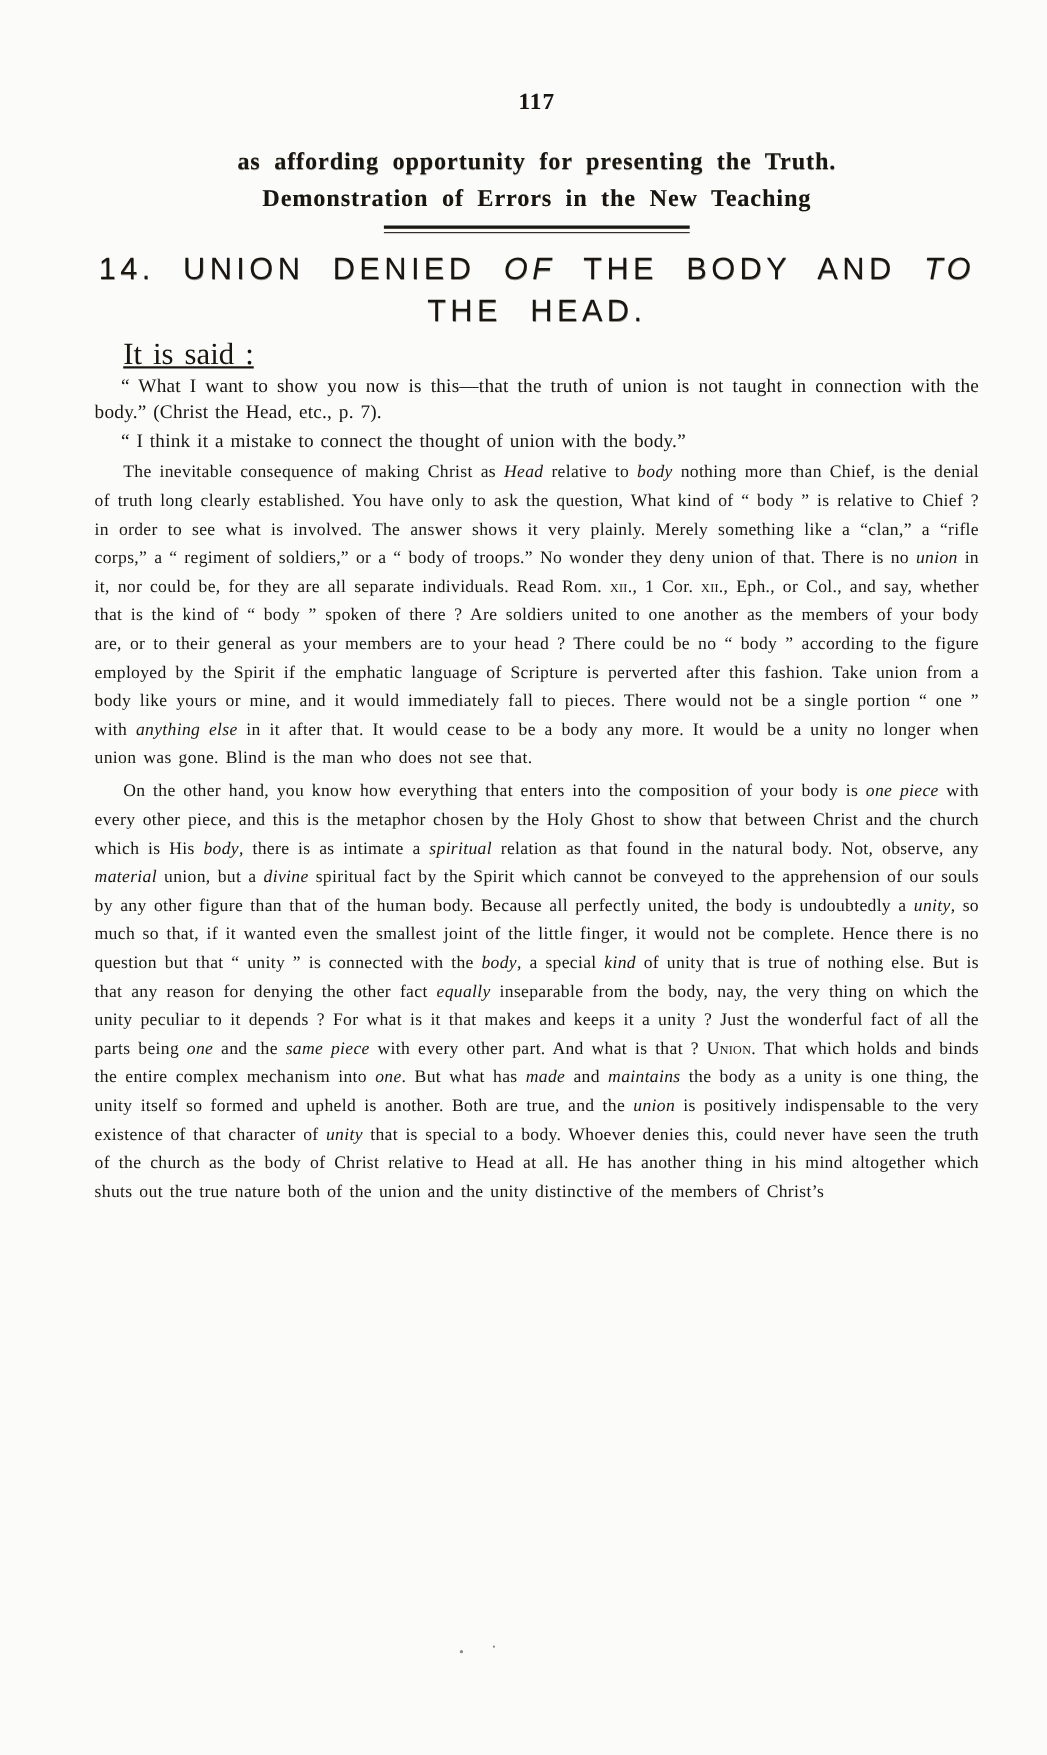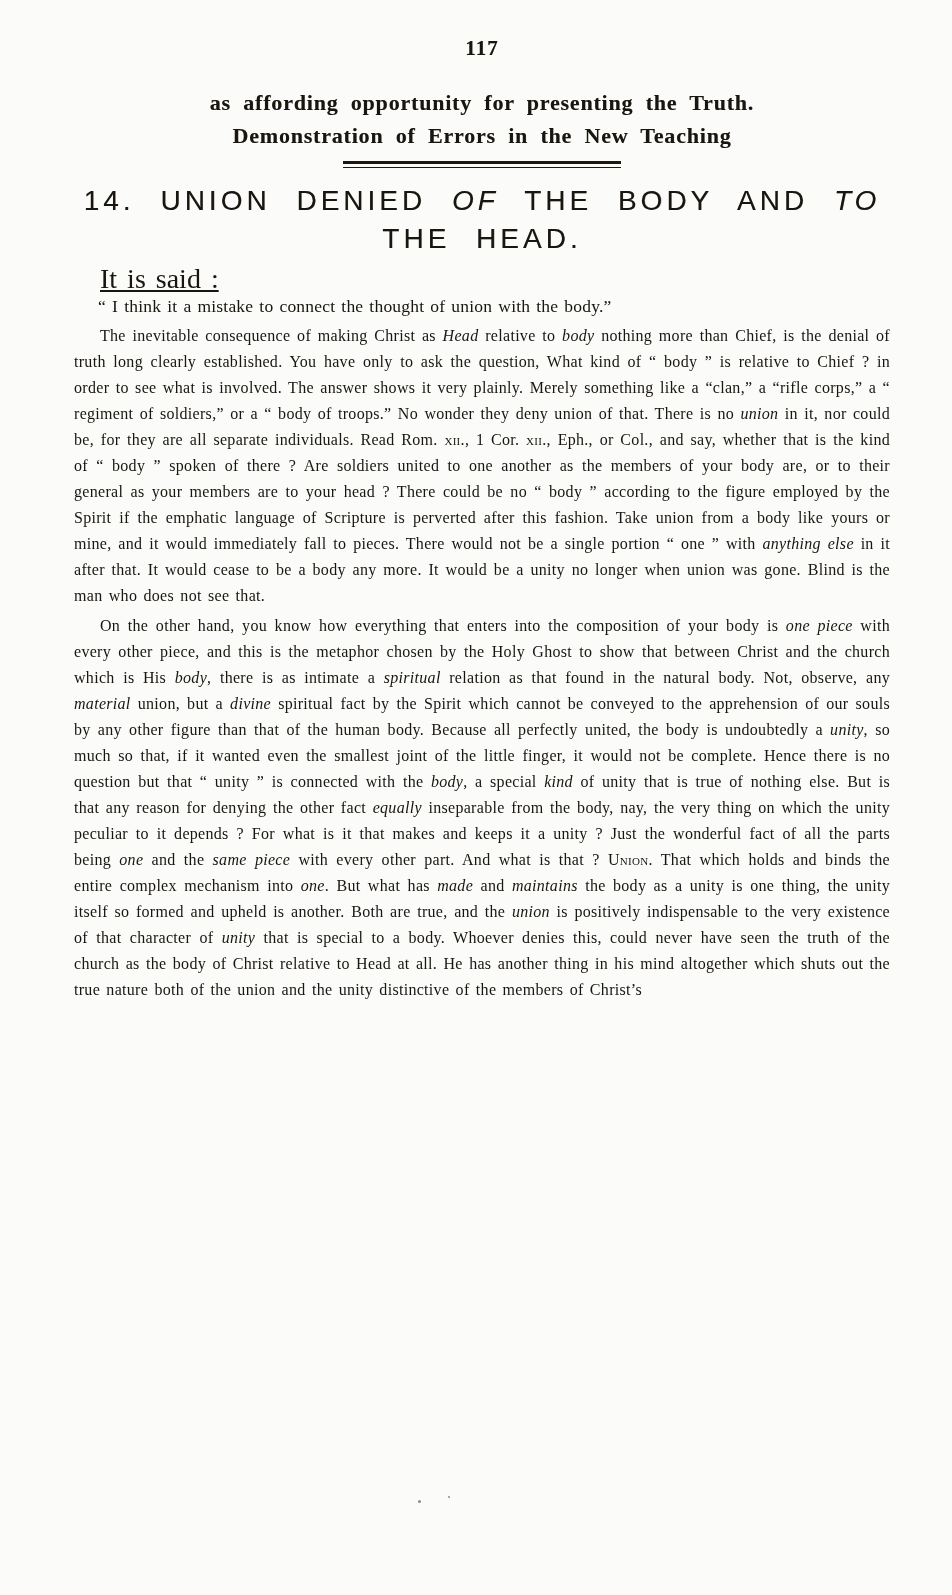--- a/index.html
+++ b/index.html
@@ -9,21 +9,22 @@
   body {
     width: 952px;
     height: 1595px;
     background: #fbfbf9;
     color: #19150f;
     font-family: "Liberation Serif", serif;
     position: relative;
     overflow: hidden;
   }
   .page {
-    padding: 36px 62px 0 74px;
+    padding: 80px 62px 0 74px;
+    margin-left: 12px;
   }
   .page-number {
     text-align: center;
     font-weight: bold;
     font-size: 21px;
     line-height: 24px;
     letter-spacing: 1px;
     text-shadow: 0.2px 0.2px 0 rgba(20,17,14,0.4);
   }
   .running-head {
@@ -105,20 +106,21 @@
 
   <div class="double-rule"></div>
 
   <div class="section-title">
     <div><span>14.   UNION DENIED </span><span class="i">OF</span><span> THE BODY AND </span><span class="i">TO</span></div>
     <div>THE HEAD.</div>
   </div>
 
   <p class="intro">It is said :</p>
 
+  <p class="quote">“ What I want to show you now is this—that the truth of union is not taught in connection with the body.”   (Christ the Head, etc., p. 7).</p>
 
   <p class="quote">“ I think it a mistake to connect the thought of union with the body.”</p>
 
   <p class="body-para"><span>The inevitable consequence of making Christ as </span><span class="i">Head</span><span> relative to </span><span class="i">body</span><span> nothing more than Chief, is the denial of truth long clearly established.  You have only to ask the question, What kind of “ body ” is relative to Chief ? in order to see what is involved.  The answer shows it very plainly.  Merely something like a “clan,” a “rifle corps,” a “ regiment of soldiers,” or a “ body of troops.”  No wonder they deny union of that.  There is no </span><span class="i">union</span><span> in it, nor could be, for they are all separate individuals.  Read Rom. </span><span class="sc">xii</span><span>., 1 Cor. </span><span class="sc">xii</span><span>., Eph., or Col., and say, whether that is the kind of “ body ” spoken of there ?  Are soldiers united to one another as the members of your body are, or to their general as your members are to your head ?  There could be no “ body ” according to the figure employed by the Spirit if the emphatic language of Scripture is perverted after this fashion.  Take union from a body like yours or mine, and it would immediately fall to pieces.  There would not be a single portion “ one ” with </span><span class="i">anything else</span><span> in it after that.  It would cease to be a body any more.  It would be a unity no longer when union was gone.  Blind is the man who does not see that.</span></p>
 
   <p class="body-para"><span>On the other hand, you know how everything that enters into the composition of your body is </span><span class="i">one piece</span><span> with every other piece, and this is the metaphor chosen by the Holy Ghost to show that between Christ and the church which is His </span><span class="i">body</span><span>, there is as intimate a </span><span class="i">spiritual</span><span> relation as that found in the natural body.  Not, observe, any </span><span class="i">material</span><span> union, but a </span><span class="i">divine</span><span> spiritual fact by the Spirit which cannot be conveyed to the apprehension of our souls by any other figure than that of the human body.  Because all perfectly united, the body is undoubtedly a </span><span class="i">unity</span><span>, so much so that, if it wanted even the smallest joint of the little finger, it would not be complete.  Hence there is no question but that “ unity ” is connected with the </span><span class="i">body</span><span>, a special </span><span class="i">kind</span><span> of unity that is true of nothing else.  But is that any reason for denying the other fact </span><span class="i">equally</span><span> inseparable from the body, nay, the very thing on which the unity peculiar to it depends ?  For what is it that makes and keeps it a unity ? Just the wonderful fact of all the parts being </span><span class="i">one</span><span> and the </span><span class="i">same piece</span><span> with every other part.  And what is that ?  </span><span class="sc">Union.</span><span>  That which holds and binds the entire complex mechanism into </span><span class="i">one</span><span>.  But what has </span><span class="i">made</span><span> and </span><span class="i">maintains</span><span> the body as a unity is one thing, the unity itself so formed and upheld is another.  Both are true, and the </span><span class="i">union</span><span> is positively indispensable to the very existence of that character of </span><span class="i">unity</span><span> that is special to a body.  Whoever denies this, could never have seen the truth of the church as the body of Christ relative to Head at all.  He has another thing in his mind altogether which shuts out the true nature both of the union and the unity distinctive of the members of Christ’s</span></p>
 
 </div>
 
 <div class="speck speck-1"></div>

